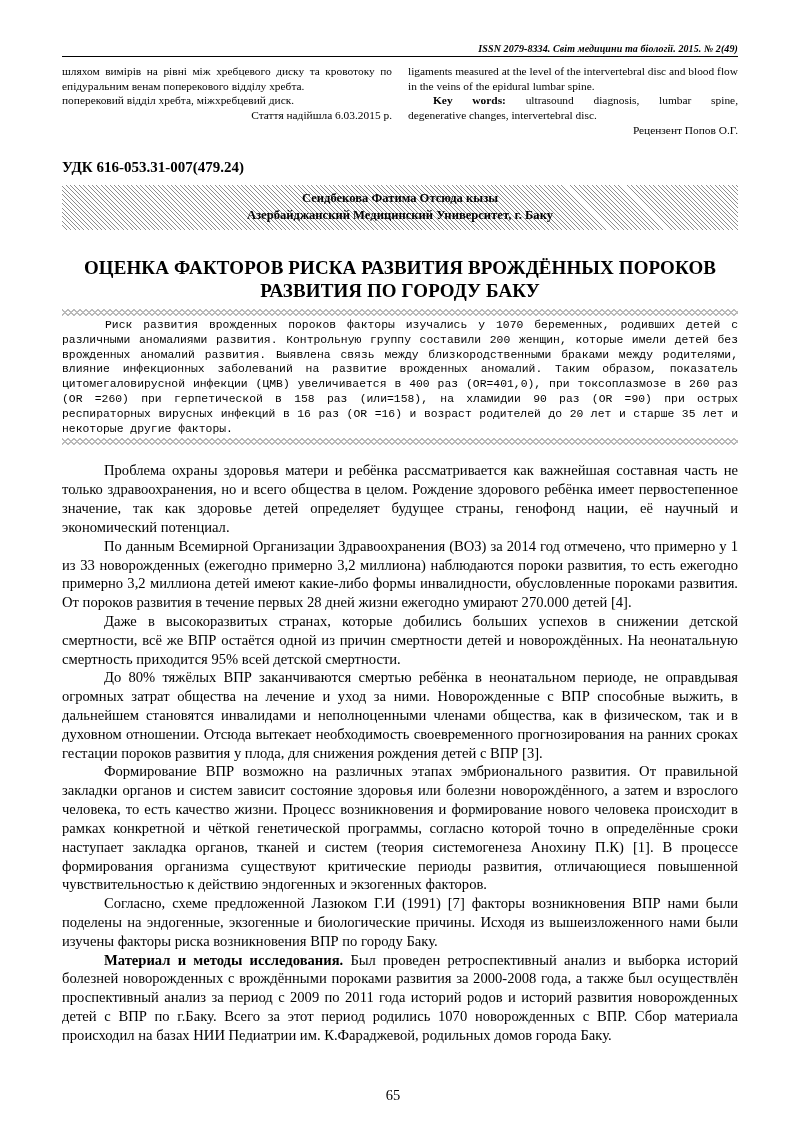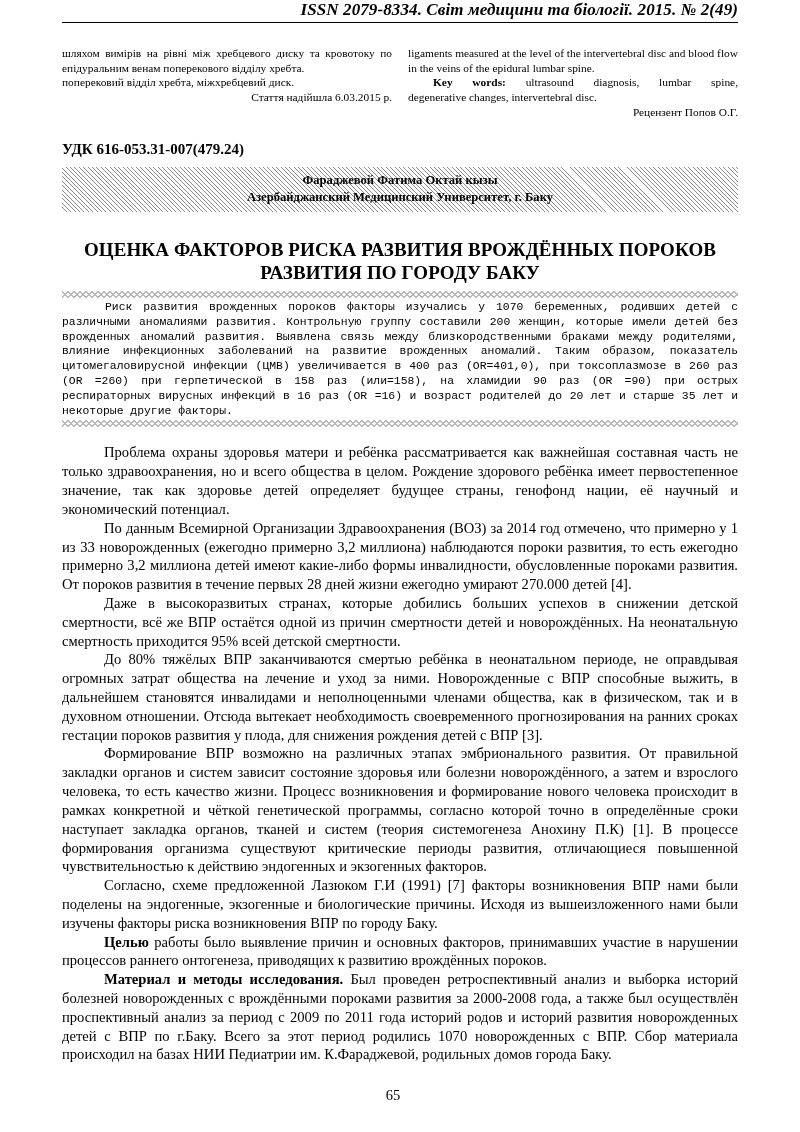--- a/index.html
+++ b/index.html
@@ -18,37 +18,38 @@
   .page {
     width: 800px;
     height: 1132px;
     box-sizing: border-box;
     padding: 0 62px;
     position: relative;
   }
 
   
   .runhead {
+    padding-top: 43px;
     text-align: right;
     font-style: italic;
     font-weight: bold;
-    font-size: 17px;
+    font-size: 10px;
     letter-spacing: .1px;
   }
   .runhead-rule {
     margin-top: 2px;
     border-bottom: 1.6px solid #000;
     height: 0;
   }
 
   
   .cols {
     display: flex;
     gap: 16px;
-    margin-top: 23px;
+    margin-top: 7px;
   }
   .col {
     width: 50%;
     font-size: 11.4px;
     line-height: 1.29;
     text-align: justify;
   }
   .col p { margin: 0; }
   .kw-line {
     text-align: justify;
@@ -158,40 +159,39 @@
       <p class="kw-line indent"><b class="kw">Key words:</b> <span>ultrasound diagnosis, lumbar spine,</span></p>
       <p>degenerative changes, intervertebral disc.</p>
       <p class="right">Рецензент Попов О.Г.</p>
     </div>
 
   </div>
 
   <div class="udc">УДК 616-053.31-007(479.24)</div>
 
   <div class="authorbox">
-    <div>Фараджевой Фатима Октай кызы</div>
+    <div>Сеидбекова Фатима Отсюда кызы</div>
     <div>Азербайджанский Медицинский Университет, г. Баку</div>
   </div>
 
   <div class="title">ОЦЕНКА ФАКТОРОВ РИСКА РАЗВИТИЯ ВРОЖДЁННЫХ ПОРОКОВ РАЗВИТИЯ ПО ГОРОДУ БАКУ</div>
 
   <div class="wave"></div>
 
   <div class="abstract">
     <p>Риск развития врожденных пороков факторы изучались у 1070 беременных, родивших детей с различными аномалиями развития. Контрольную группу составили 200 женщин, которые имели детей без врожденных аномалий развития. Выявлена связь между близкородственными браками между родителями, влияние инфекционных заболеваний на развитие врожденных аномалий. Таким образом, показатель цитомегаловирусной инфекции (ЦМВ) увеличивается в 400 раз (OR=401,0), при токсоплазмозе в 260 раз (OR =260) при герпетической в 158 раз (или=158), на хламидии 90 раз (OR =90) при острых респираторных вирусных инфекций в 16 раз (OR =16) и возраст родителей до 20 лет и старше 35 лет и некоторые другие факторы.</p>
   </div>
 
   <div class="wave bottom"></div>
 
   <div class="body">
     <p>Проблема охраны здоровья матери и ребёнка рассматривается как важнейшая составная часть не только здравоохранения, но и всего общества в целом. Рождение здорового ребёнка имеет первостепенное значение, так как здоровье детей определяет будущее страны, генофонд нации, её научный и экономический потенциал.</p>
     <p>По данным Всемирной Организации Здравоохранения (ВОЗ) за 2014 год отмечено, что примерно у 1 из 33 новорожденных (ежегодно примерно 3,2 миллиона) наблюдаются пороки развития, то есть ежегодно примерно 3,2 миллиона детей имеют какие-либо формы инвалидности, обусловленные пороками развития. От пороков развития в течение первых 28 дней жизни ежегодно умирают 270.000 детей [4].</p>
     <p>Даже в высокоразвитых странах, которые добились больших успехов в снижении детской смертности, всё же ВПР остаётся одной из причин смертности детей и новорождённых. На неонатальную смертность приходится 95% всей детской смертности.</p>
     <p>До 80% тяжёлых ВПР заканчиваются смертью ребёнка в неонатальном периоде, не оправдывая огромных затрат общества на лечение и уход за ними. Новорожденные с ВПР способные выжить, в дальнейшем становятся инвалидами и неполноценными членами общества, как в физическом, так и в духовном отношении. Отсюда вытекает необходимость своевременного прогнозирования на ранних сроках гестации пороков развития у плода, для снижения рождения детей с ВПР [3].</p>
     <p>Формирование ВПР возможно на различных этапах эмбрионального развития. От правильной закладки органов и систем зависит состояние здоровья или болезни новорождённого, а затем и взрослого человека, то есть качество жизни. Процесс возникновения и формирование нового человека происходит в рамках конкретной и чёткой генетической программы, согласно которой точно в определённые сроки наступает закладка органов, тканей и систем (теория системогенеза Анохину П.К) [1]. В процессе формирования организма существуют критические периоды развития, отличающиеся повышенной чувствительностью к действию эндогенных и экзогенных факторов.</p>
     <p>Согласно, схеме предложенной Лазюком Г.И (1991) [7] факторы возникновения ВПР нами были поделены на эндогенные, экзогенные и биологические причины. Исходя из вышеизложенного нами были изучены факторы риска возникновения ВПР по городу Баку.</p>
-    <p><b>Целью</b><span> работы было выявление причин и основных факторов, принимавших участие в нарушении процессов раннего онтогенеза, приводящих к развитию врождённых пороков.</span></p>
     <p><b>Материал и методы исследования.</b><span> Был проведен ретроспективный анализ и выборка историй болезней новорожденных с врождёнными пороками развития за 2000-2008 года, а также был осуществлён проспективный анализ за период с 2009 по 2011 года историй родов и историй развития новорожденных детей с ВПР по г.Баку. Всего за этот период родились 1070 новорожденных с ВПР. Сбор материала происходил на базах НИИ Педиатрии им. К.Фараджевой, родильных домов города Баку.</span></p>
   </div>
 
   <div class="folio">65</div>
 
 </div>
 
 </body></html>

